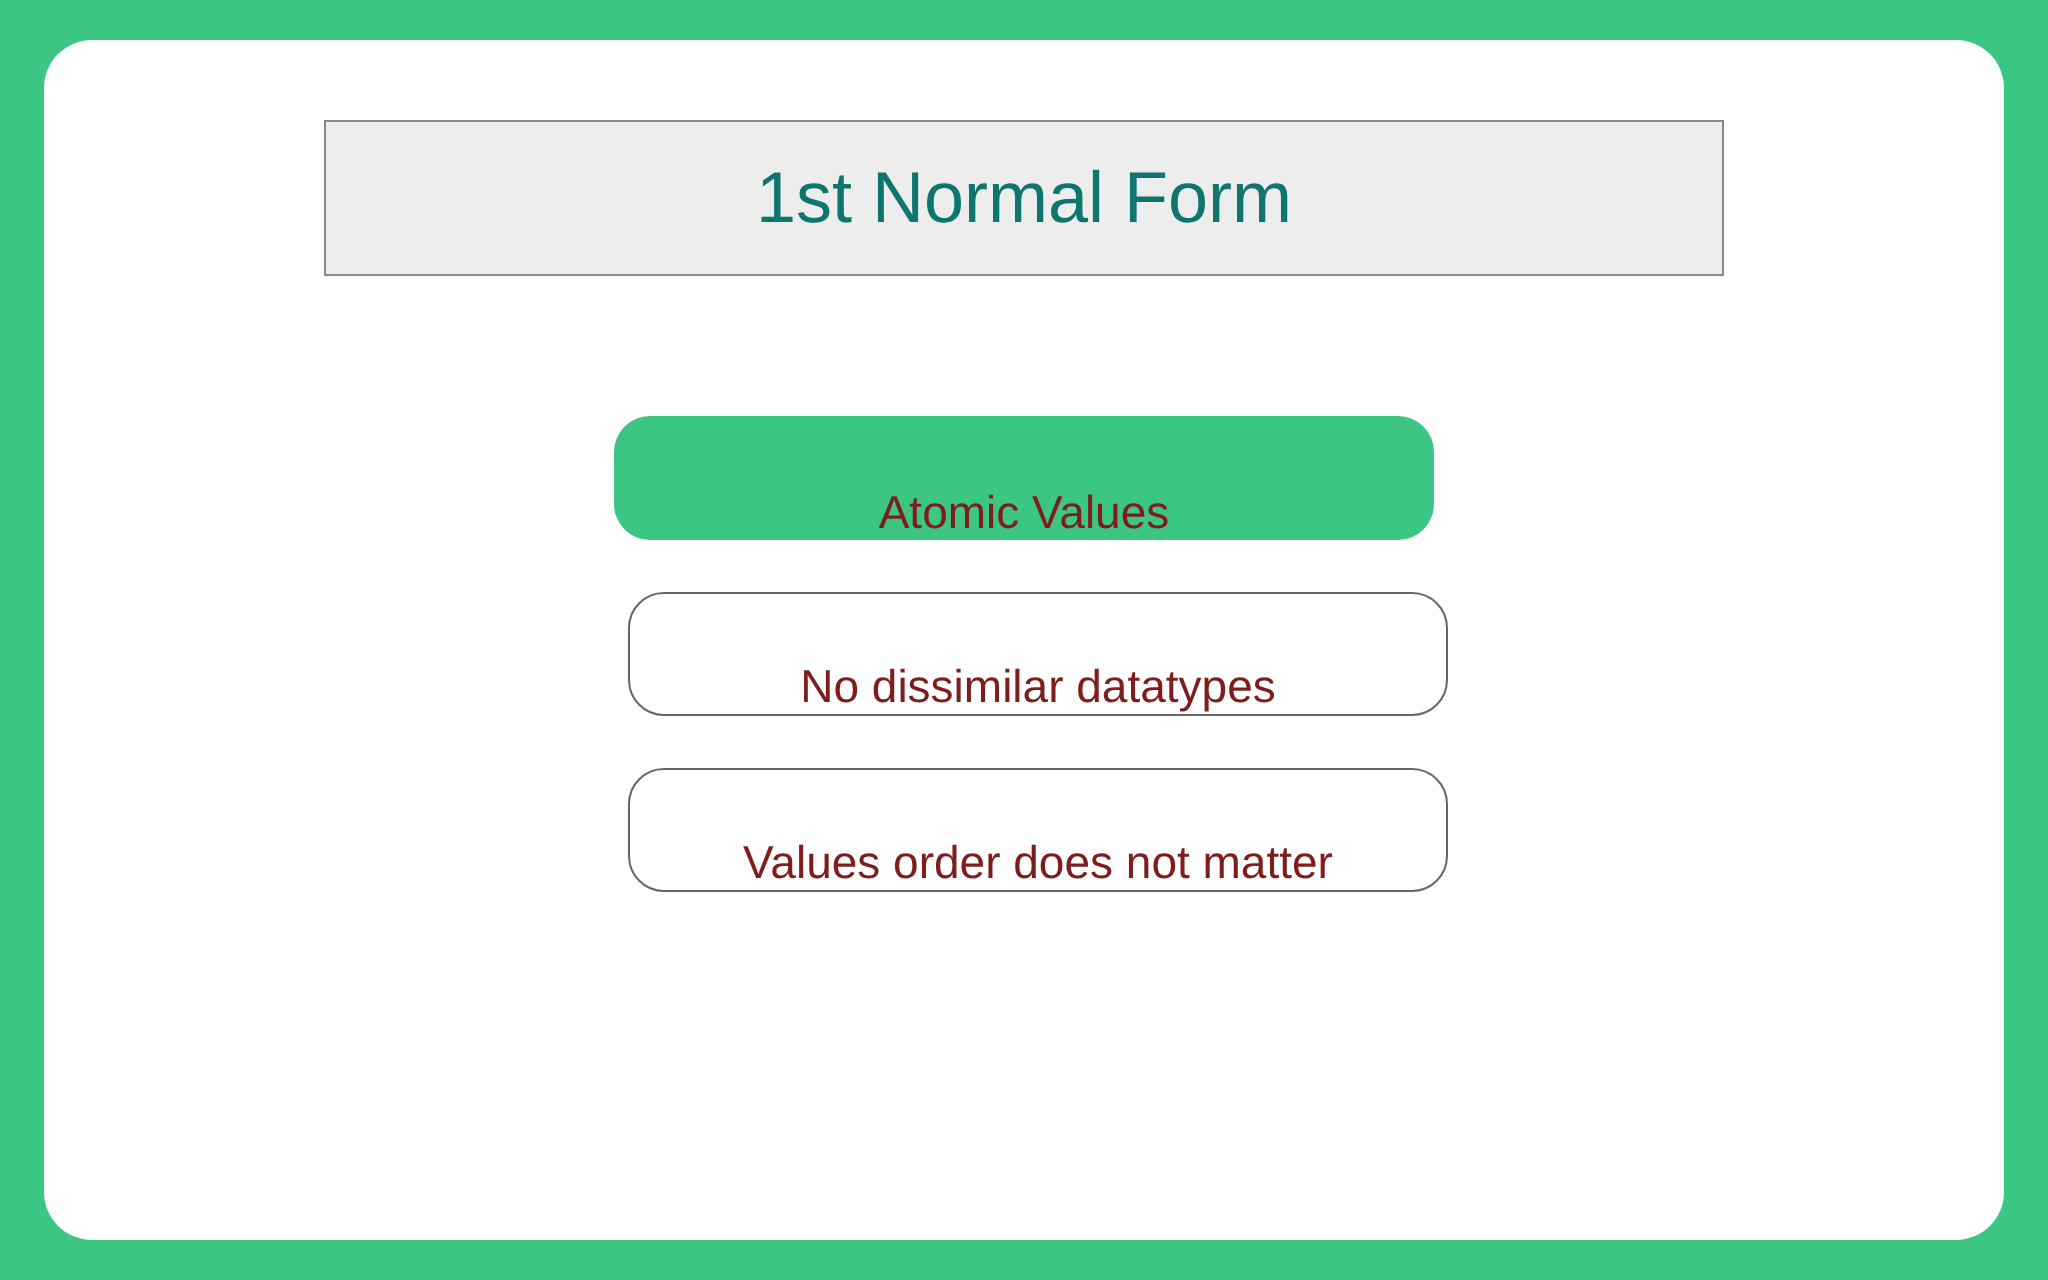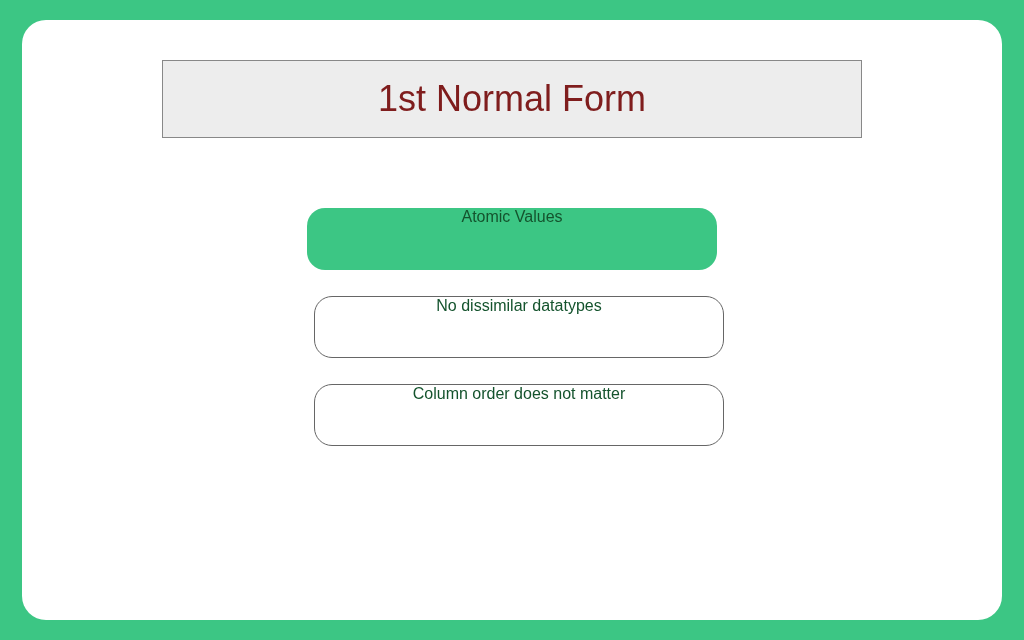--- a/index.html
+++ b/index.html
@@ -31,38 +31,38 @@
       height: 78px;
       background: #ededed;
       border: 1px solid #888;
       display: flex;
       align-items: center;
       justify-content: center;
       margin-bottom: 70px;
     }
     .title-box span {
       font-size: 36px;
-      color: #7f1d1d;
+      color: #0f766e;
       font-weight: 400;
     }
     .items {
       display: flex;
       flex-direction: column;
       gap: 26px;
       align-items: center;
     }
     .pill {
       width: 410px;
       height: 62px;
       border-radius: 18px;
       display: flex;
-      align-items: flex-start;
+      align-items: flex-end;
       justify-content: center;
-      font-size: 16px;
-      color: #14532d;
+      font-size: 23px;
+      color: #7f1d1d;
     }
     .pill.filled {
       background: #3cc684;
       border: none;
     }
     .pill.outline {
       background: #ffffff;
       border: 1px solid #666;
       margin-left: 14px;
     }
@@ -75,16 +75,16 @@
     <span>1st Normal Form</span>
   </div>
   <div class="items">
     <div class="pill filled">
       <span>Atomic Values</span>
     </div>
     <div class="pill outline">
       <span>No dissimilar datatypes</span>
     </div>
     <div class="pill outline">
-      <span>Column order does not matter</span>
+      <span>Values order does not matter</span>
     </div>
   </div>
 </div>
 
 </body></html>

